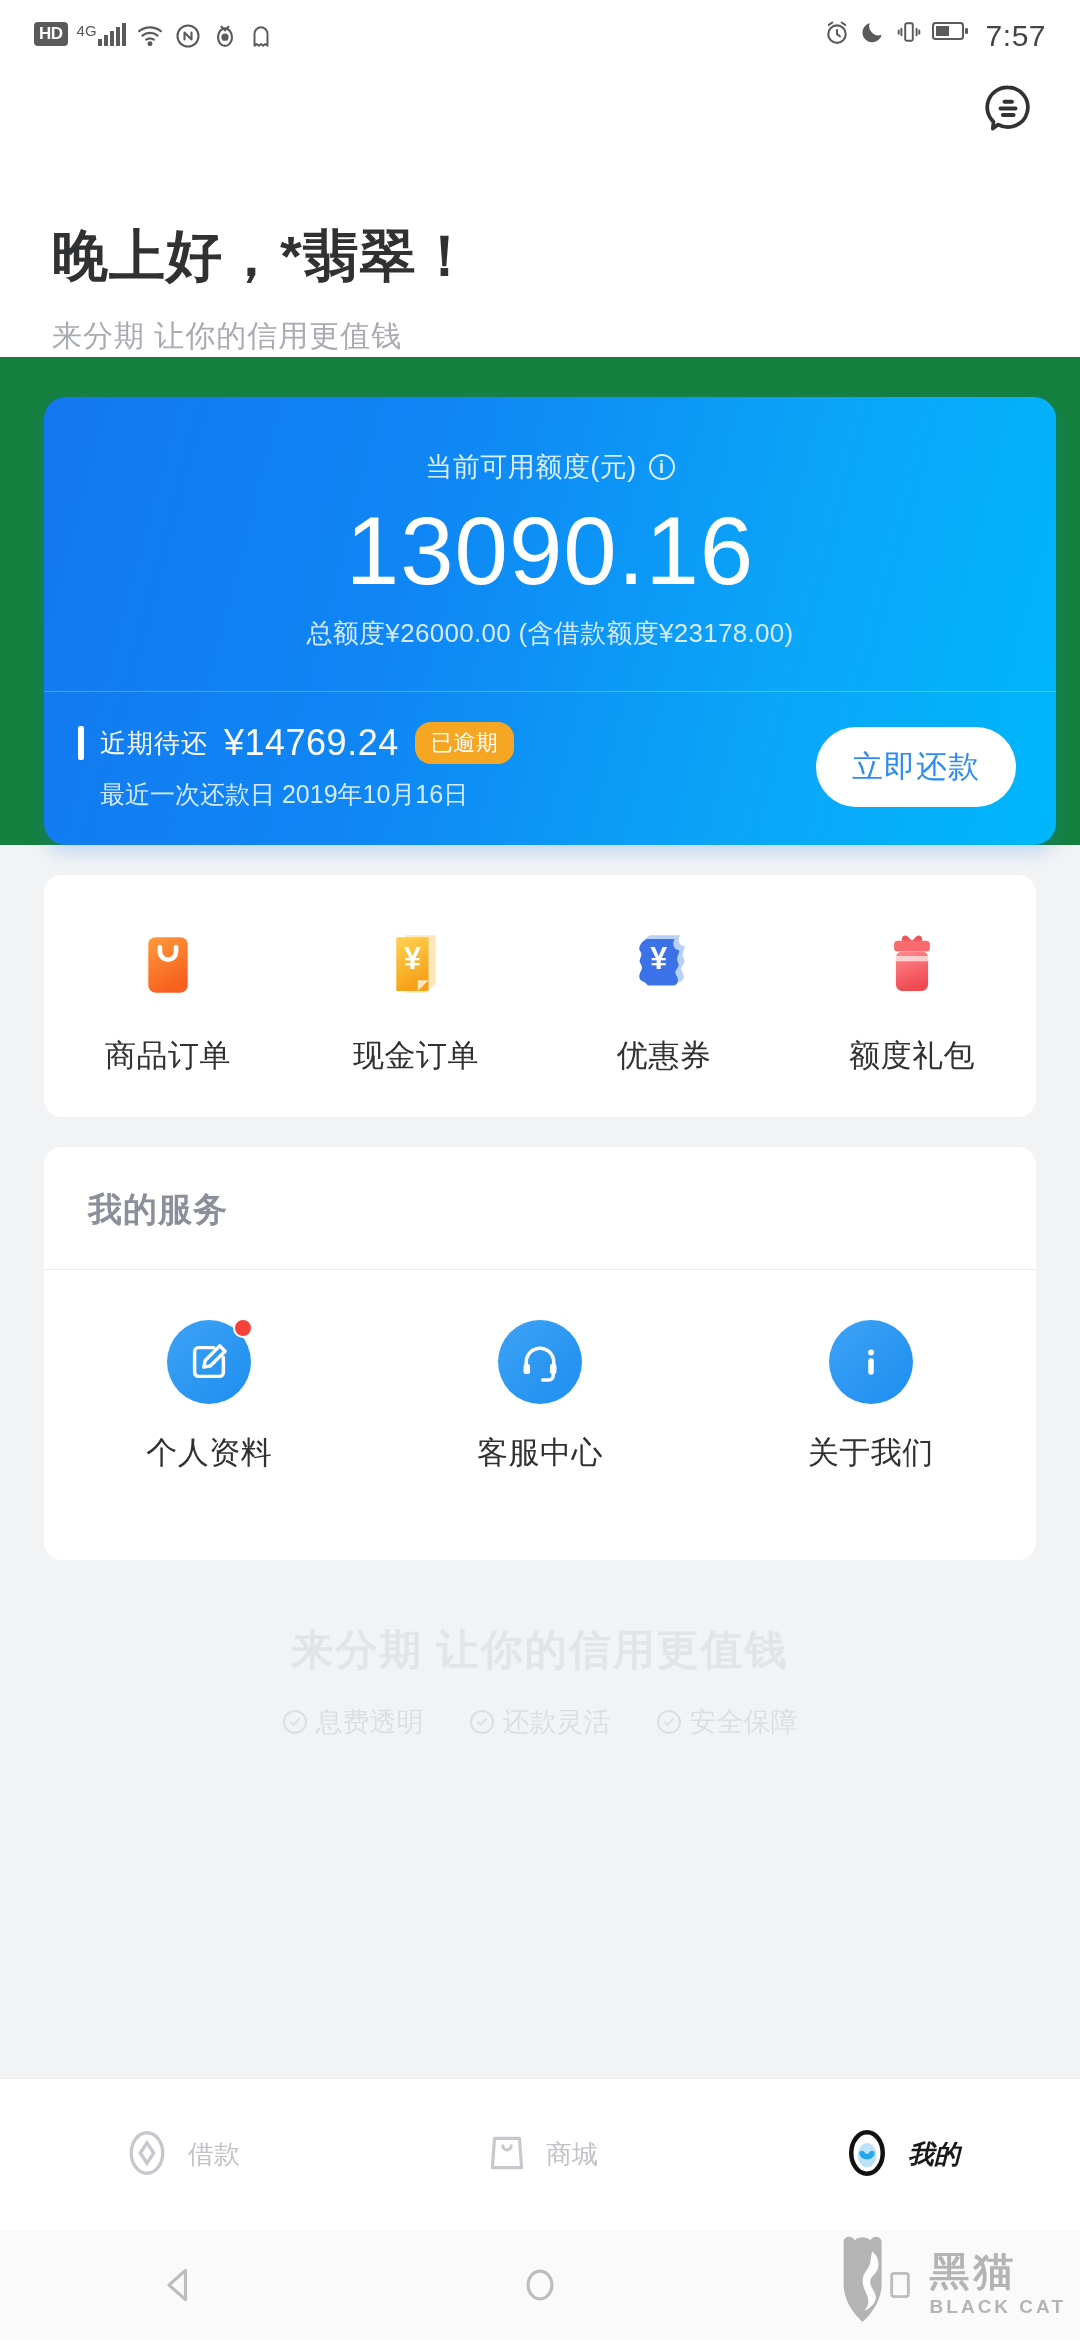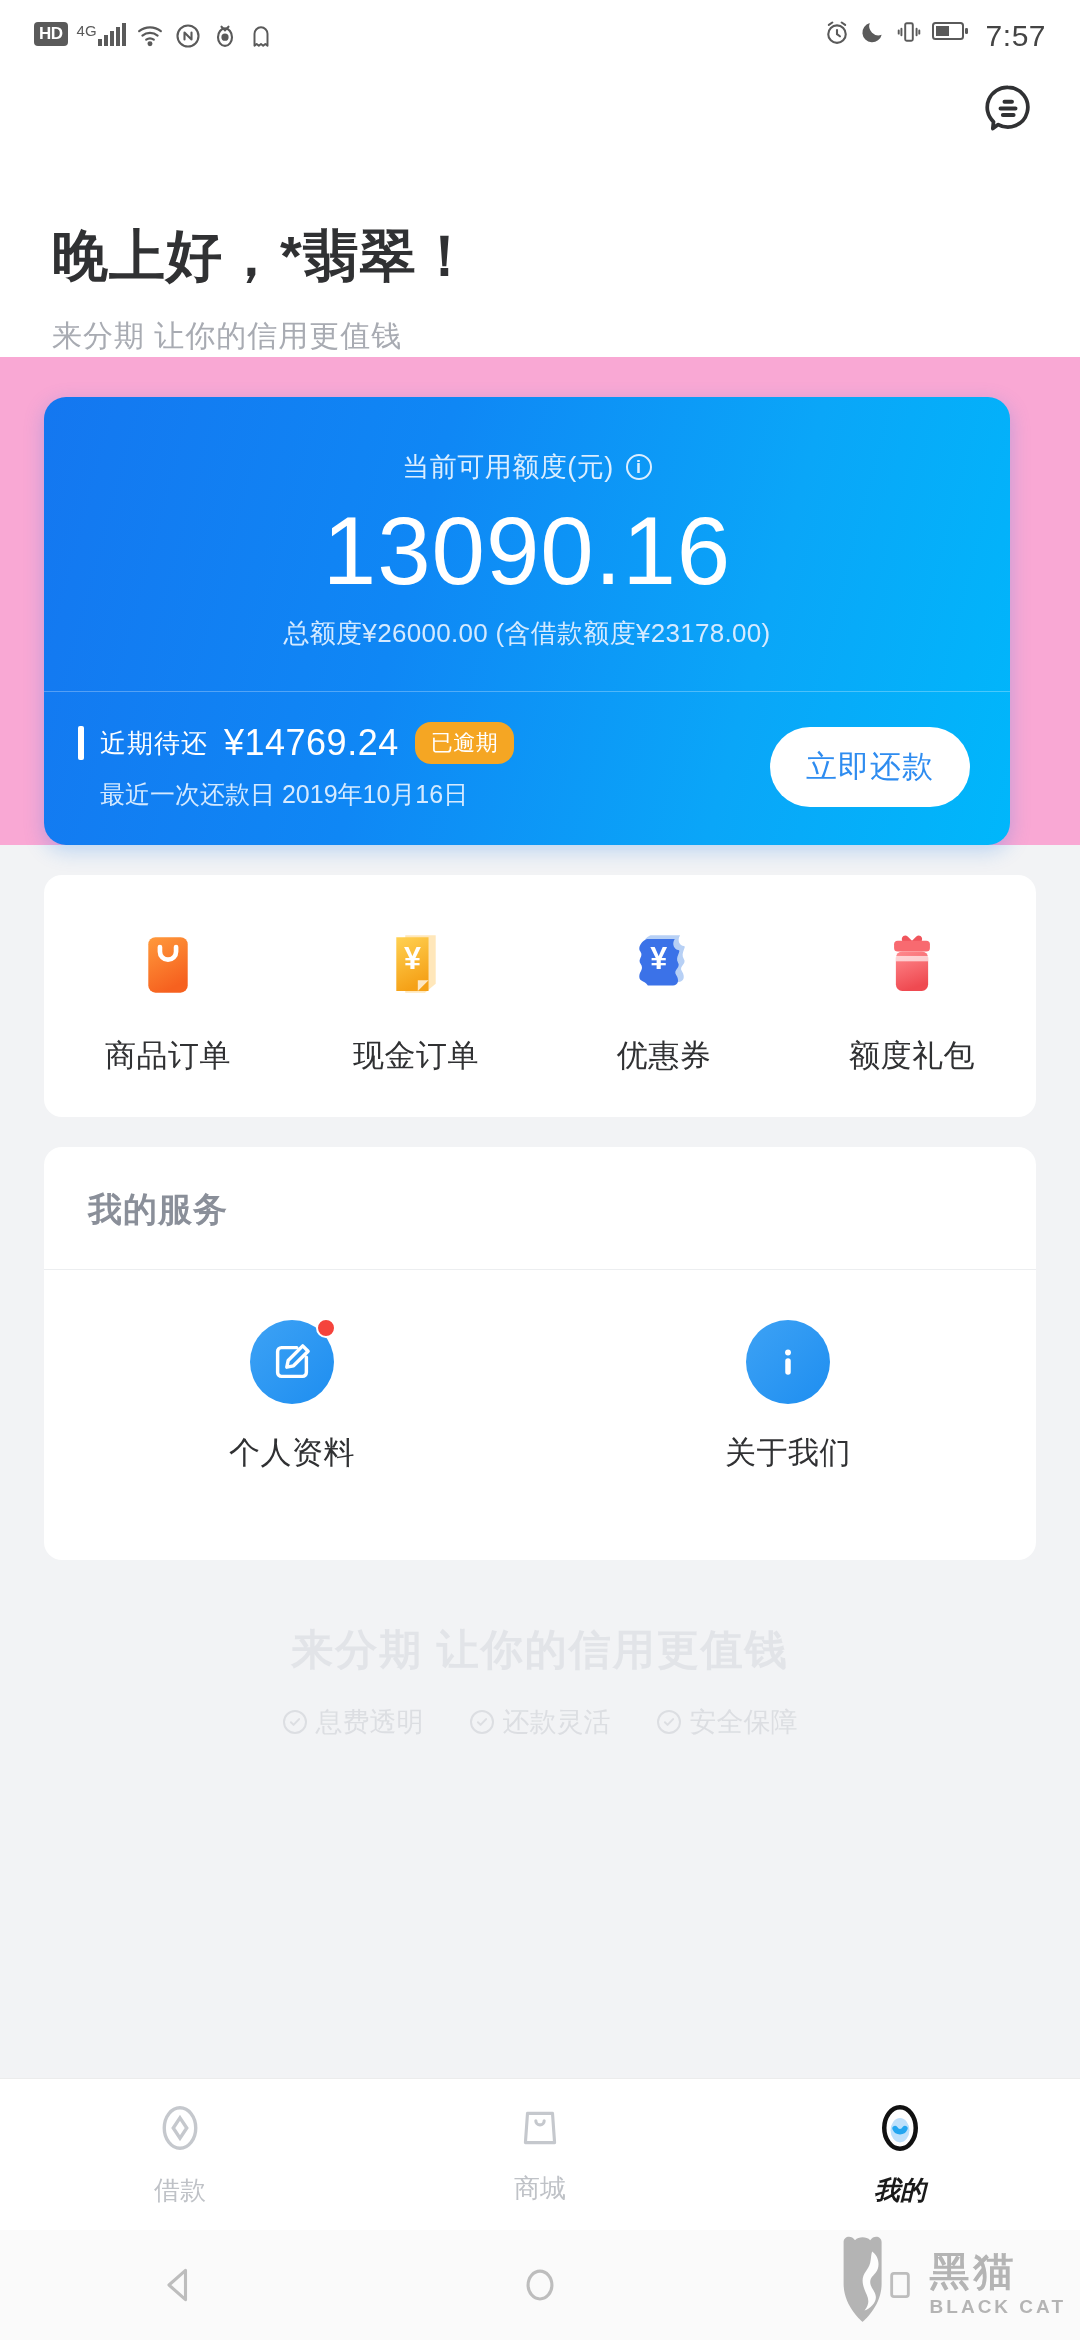--- a/index.html
+++ b/index.html
@@ -40,21 +40,21 @@
   }
 
   .greet-zone{ background:#fff; padding:72px 52px 0 52px; }
   .greet-title{
     font-size:56px; font-weight:bold; color:#303133; letter-spacing:1px;
     line-height:1.15; white-space:nowrap;
   }
   .greet-sub{ font-size:30px; color:#a8abb2; margin-top:28px; letter-spacing:1px; }
 
   
-  .card-pad{ background:#f9a8d4; padding:40px 70px 0 44px; }
+  .card-pad{ background:#15803d; padding:40px 24px 0 44px; }
   .credit-card{
     border-radius:22px; overflow:hidden; position:relative;
     background:linear-gradient(105deg,#1477f0 0%,#0f87f5 38%,#0aa6f8 72%,#00b7fb 100%);
     box-shadow:0 6px 20px rgba(25,120,230,.25);
   }
   .cc-top{ padding:52px 0 40px 0; text-align:center; }
   .cc-label{
     font-size:27px; color:#dbeeff; display:flex; align-items:center;
     justify-content:center; gap:12px; letter-spacing:.5px;
   }
@@ -123,21 +123,21 @@
   .chk{
     width:24px;height:24px;border:2px solid #dcdee2;border-radius:50%;
     display:inline-flex;align-items:center;justify-content:center;
   }
 
   
   .tabbar{
     position:absolute; left:0; bottom:110px; width:1080px; height:152px;
     background:#fff; border-top:1px solid #ececec; display:flex;
   }
-  .tab{ flex:1; display:flex; flex-direction:column; align-items:center; justify-content:center; gap:14px; }
+  .tab{ flex:1; display:flex; align-items:center; justify-content:center; gap:14px; }
   .tab-label{ font-size:26px; color:#bfc2c7; }
   .tab.active .tab-label{ color:#1a1a1a; font-weight:bold;font-style:italic; }
 
   
   .navbar{
     position:absolute; left:0; bottom:0; width:1080px; height:110px;
     background:#fafafa; display:flex; align-items:center; justify-content:space-around;
   }
   .nav-btn{ width:120px; display:flex; align-items:center; justify-content:center; }
 
@@ -339,20 +339,31 @@
       <div class="svc-icon">
         <svg width="46" height="46" viewBox="0 0 24 24" fill="none" stroke="#fff" stroke-width="1.8" stroke-linecap="round" stroke-linejoin="round">
           <path d="M14.5 4.5H6.5A2 2 0 0 0 4.5 6.5v11a2 2 0 0 0 2 2h11a2 2 0 0 0 2-2v-8"></path>
           <path d="M17.6 3.6l2.8 2.8-7.6 7.6-3.5.7.7-3.5z"></path>
         </svg>
         <span class="reddot"></span>
       </div>
       <div class="cell-label">个人资料</div>
     </div>
 
+    <div class="grid-cell">
+      <div class="svc-icon">
+        <svg width="44" height="44" viewBox="0 0 24 24" fill="none" stroke="#fff" stroke-width="1.9" stroke-linecap="round">
+          <path d="M4.5 14v-2a7.5 7.5 0 0 1 15 0v2"></path>
+          <rect x="3" y="13" width="3.6" height="5.6" rx="1.6" fill="#fff" stroke="none"></rect>
+          <rect x="17.4" y="13" width="3.6" height="5.6" rx="1.6" fill="#fff" stroke="none"></rect>
+          <path d="M19.2 18.6v.8a2.4 2.4 0 0 1-2.4 2.4H13.4"></path>
+        </svg>
+      </div>
+      <div class="cell-label">客服中心</div>
+    </div>
 
     <div class="grid-cell">
       <div class="svc-icon">
         <svg width="44" height="44" viewBox="0 0 24 24">
           <circle cx="12" cy="6.8" r="1.6" fill="#fff"></circle>
           <rect x="10.5" y="10" width="3" height="9" rx="1.5" fill="#fff"></rect>
         </svg>
       </div>
       <div class="cell-label">关于我们</div>
     </div>

